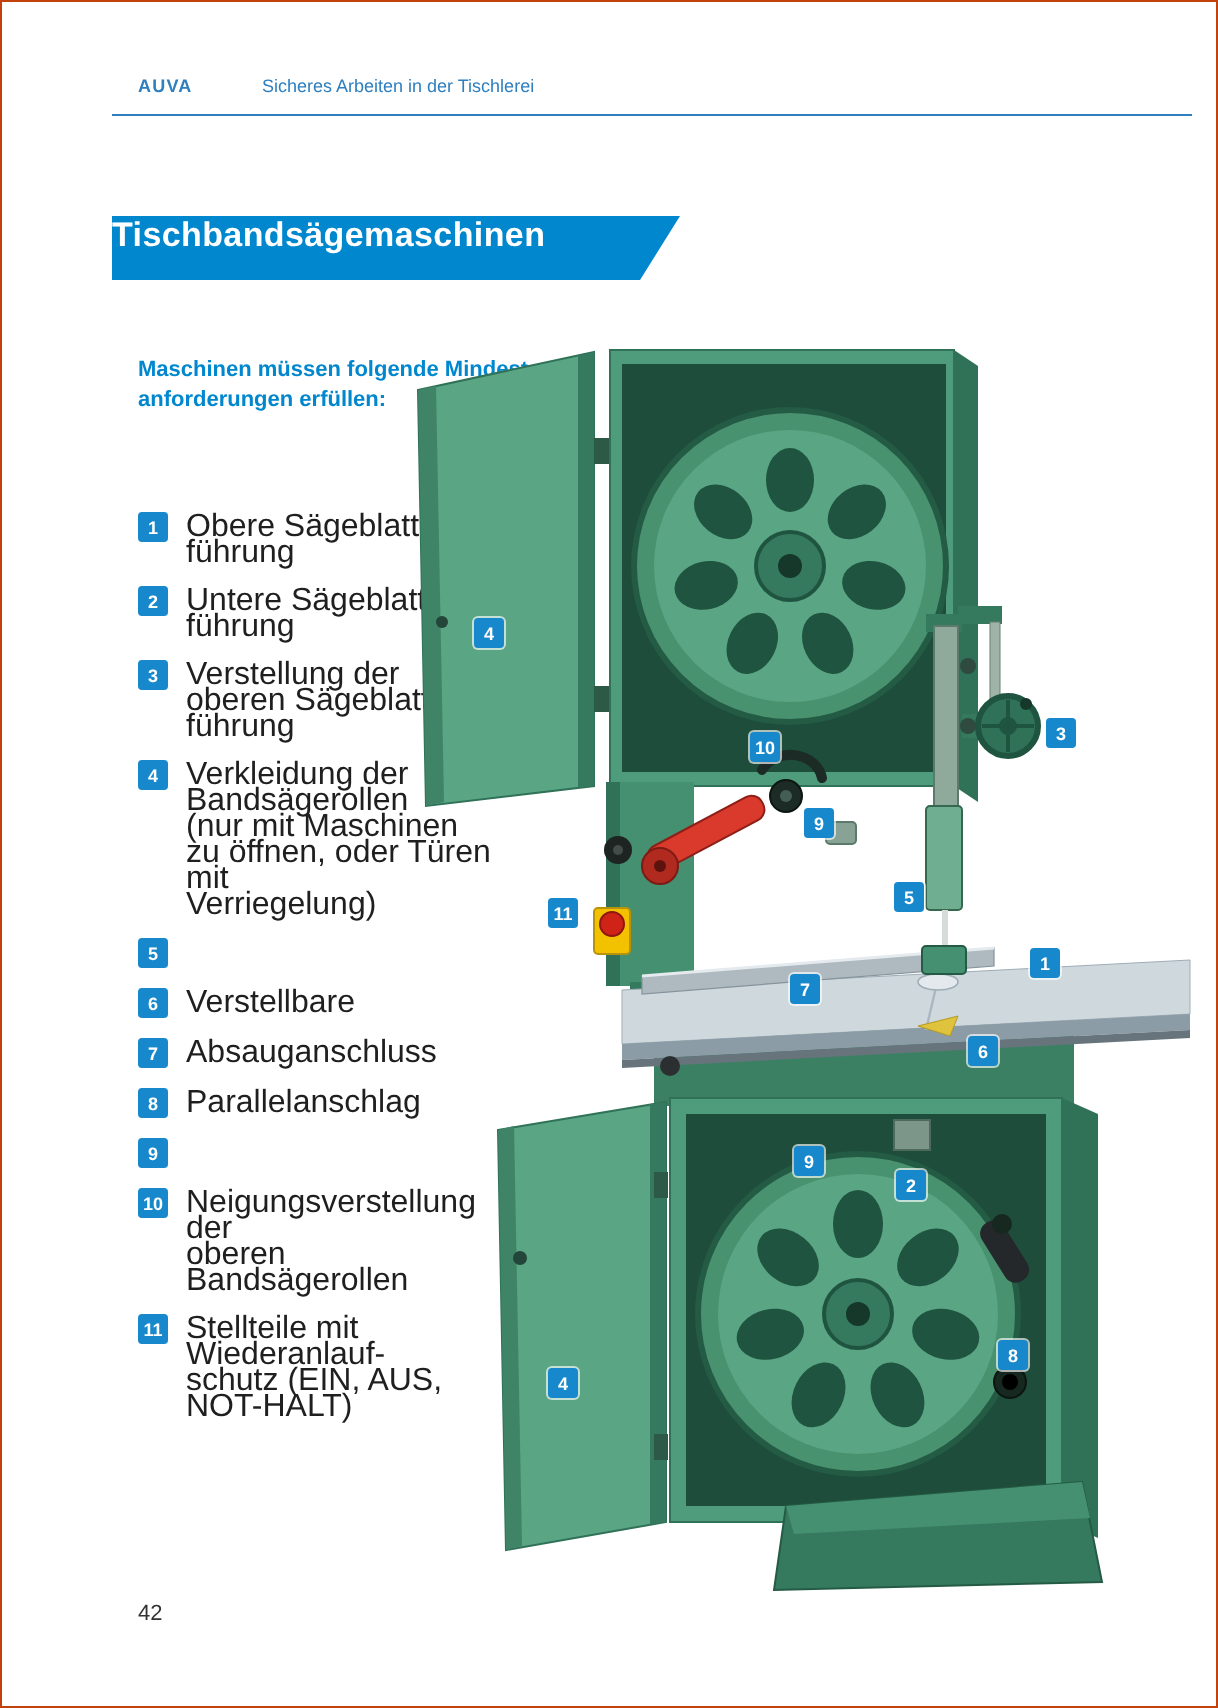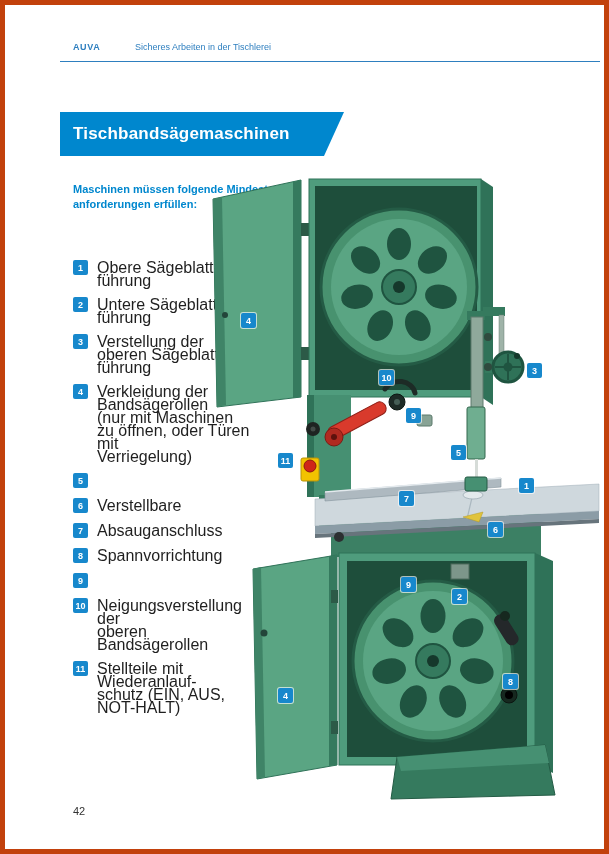--- a/index.html
+++ b/index.html
@@ -3,43 +3,43 @@
 <meta charset="utf-8">
 <style>
   * { margin:0; padding:0; box-sizing:border-box; }
   html,body { background:#ffffff; }
   body {
     width:609px; height:854px; position:relative;
     font-family:"Liberation Sans", sans-serif;
   }
   .page {
     position:absolute; inset:0; background:#ffffff;
-    border:5px solid #c2410c; overflow:hidden;
+    border:1px solid #c2410c; overflow:hidden;
   }
 
   
   .header-brand {
     position:absolute; left:68px; top:37px;
     font-size:9px; font-weight:bold; letter-spacing:0.6px; color:#2e7fbf;
   }
   .header-doctitle {
     position:absolute; left:130px; top:37px;
     font-size:9px; color:#2e7fbf;
   }
   .header-rule {
     position:absolute; left:55px; top:56px; width:540px; height:1px;
     background:#2e7fbf;
   }
 
   
   .banner {
-    position:absolute; left:55px; top:107px; width:284px; height:44px;
+    position:absolute; left:55px; top:107px; width:284px; height:32px;
     background:#0087ce;
     clip-path:polygon(0 0, 100% 0, calc(100% - 20px) 100%, 0 100%);
-    display:flex; align-items:center; padding-left:13px;
+    display:flex; align-items:flex-start; 
   }
   .banner-text { color:#ffffff; font-weight:bold; font-size:17px; letter-spacing:0.2px; }
 
   
   .intro {
     position:absolute; left:68px; top:177px; width:210px;
     color:#0087ce; font-weight:bold; font-size:11px; line-height:15px;
     white-space:pre-line;
   }
 
@@ -119,21 +119,21 @@
     <li class="req-item">
       <span class="req-badge">6</span>
       <span class="req-text">Verstellbare</span>
     </li>
     <li class="req-item">
       <span class="req-badge">7</span>
       <span class="req-text">Absauganschluss</span>
     </li>
     <li class="req-item">
       <span class="req-badge">8</span>
-      <span class="req-text">Spannvorrichtung</span>
+      <span class="req-text">Parallelanschlag</span>
     </li>
     <li class="req-item">
       <span class="req-badge">9</span>
     </li>
     <li class="req-item">
       <span class="req-badge">10</span>
       <span class="req-text">Neigungsverstellung der
 oberen Bandsägerollen</span>
     </li>
     <li class="req-item">

